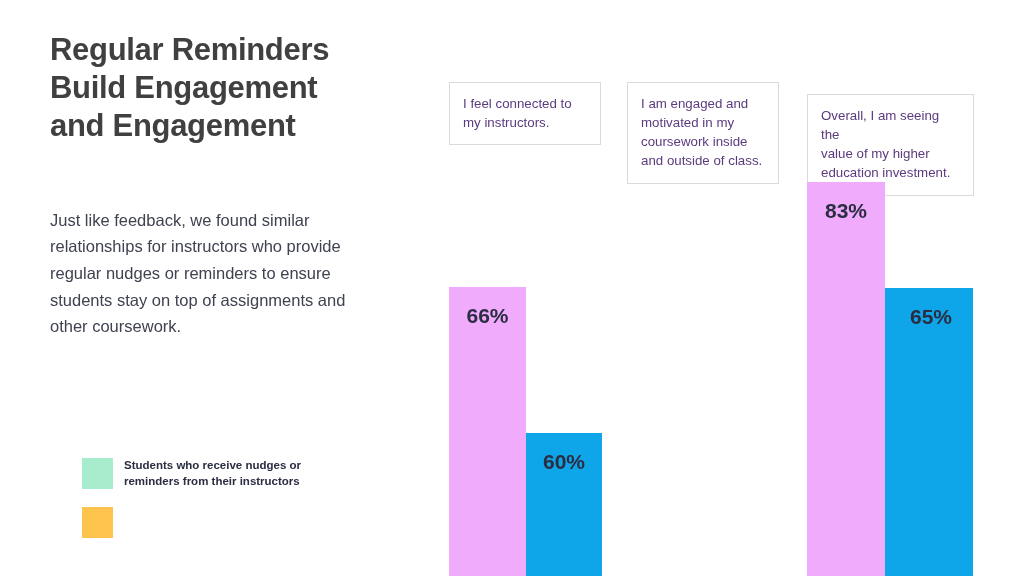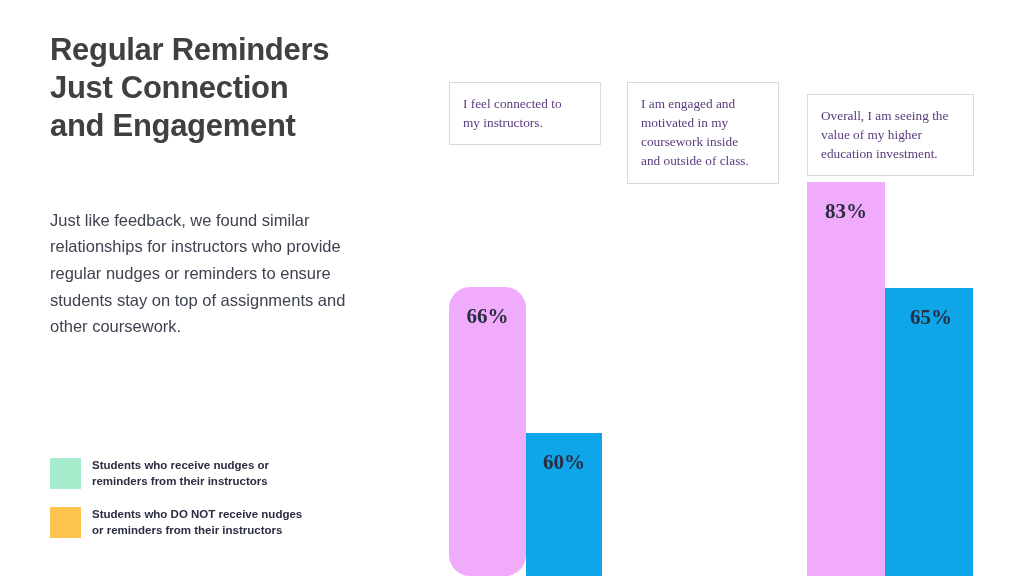--- a/index.html
+++ b/index.html
@@ -51,20 +51,21 @@
   #legend {
     position: absolute;
     left: 50px;
     top: 458px;
     width: 330px;
   }
   .legend-item {
     display: flex;
     align-items: center;
     margin-bottom: 18px;
+    margin-left: 32px;
   }
   .legend-swatch {
     width: 31px;
     height: 31px;
     flex: 0 0 31px;
     margin-right: 11px;
   }
   .legend-label {
     font-size: 11.5px;
     font-weight: bold;
@@ -73,21 +74,20 @@
     white-space: pre-line;
   }
 
   
   #chart {
     position: absolute;
     left: 430px;
     top: 0;
     width: 594px;
     height: 576px;
-    font-family: Liberation Serif, serif;
   }
 
   .qbox {
     position: absolute;
     box-sizing: border-box;
     border: 1px solid #dadada;
     background: #ffffff;
     padding: 11px 13px 12px 13px;
     font-size: 13.3px;
     line-height: 1.44;
@@ -108,21 +108,21 @@
   #group-1 { left: 198px; width: 154px; }
   #group-2 { left: 377px; width: 166px; }
 
   .bar {
     position: relative;
     box-sizing: border-box;
   }
   .bar-green { background: #f0abfc; }
   .bar-orange { background: #0ea5e9; }
 
-  #group-0 .bar-green  { width: 77px; border-radius: 21px; }
+  #group-0 .bar-green  { width: 77px; }
   #group-0 .bar-orange { width: 76px; }
   #group-1 .bar-green  { width: 77px; }
   #group-1 .bar-orange { width: 77px; }
   #group-2 .bar-green  { width: 78px; }
   #group-2 .bar-orange { width: 88px; }
 
   .bar-value {
     position: absolute;
     top: 17px;
     left: 0;
@@ -134,36 +134,34 @@
   }
   #group-2 .bar-orange .bar-value { padding-left: 4px; }
 </style>
 </head>
 <body>
 
 <div id="left-panel">
 
   <div id="page-title">
     <span class="tl">Regular Reminders</span>
-    <span class="tl">Just Connection</span>
+    <span class="tl">Build Engagement</span>
     <span class="tl">and Engagement</span>
   </div>
 
   <p id="intro-paragraph">Just like feedback, we found similar relationships for instructors who provide regular nudges or reminders to ensure students stay on top of assignments and other coursework.</p>
 
   <div id="legend">
     <div class="legend-item">
       <span class="legend-swatch" style="background:#A8ECCE"></span>
       <span class="legend-label">Students who receive nudges or
 reminders from their instructors</span>
     </div>
     <div class="legend-item">
       <span class="legend-swatch" style="background:#FFC44D"></span>
-      <span class="legend-label">Students who DO NOT receive nudges
-or reminders from their instructors</span>
     </div>
   </div>
 
 </div>
 
 <div id="chart">
 
   <div class="qbox" id="qbox-0">I feel connected to
 my instructors.</div>
   <div class="qbox" id="qbox-1">I am engaged and

